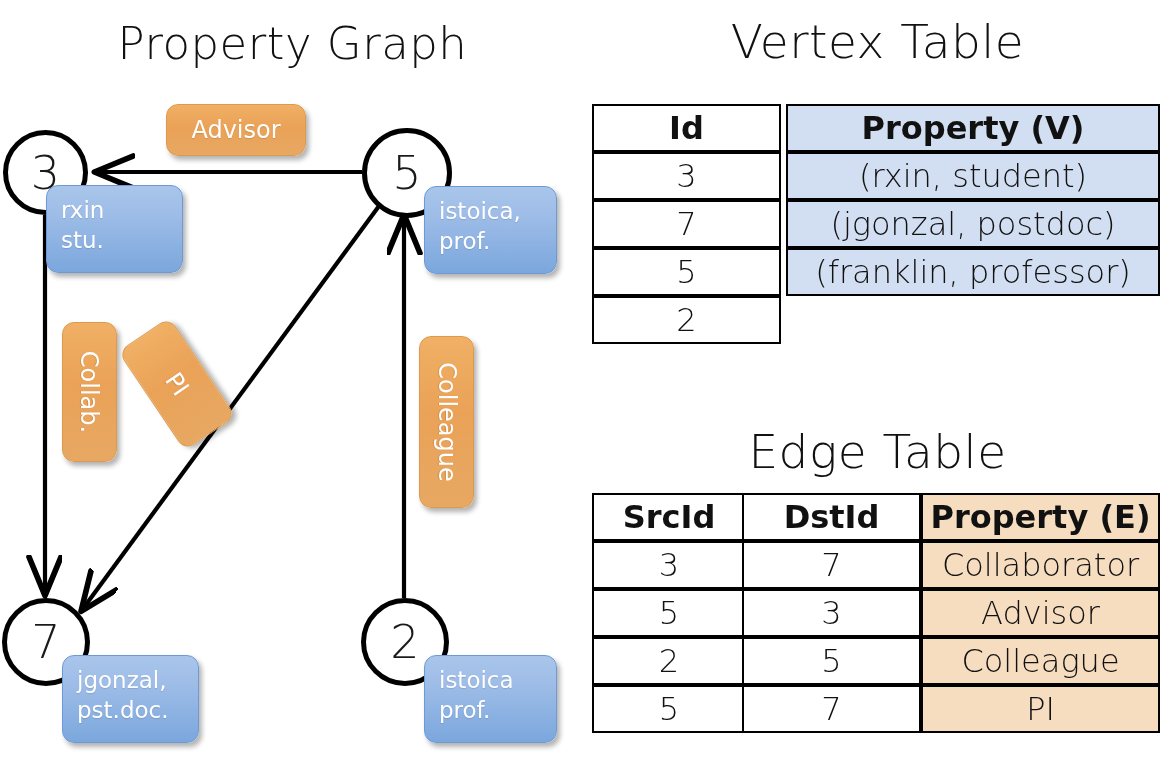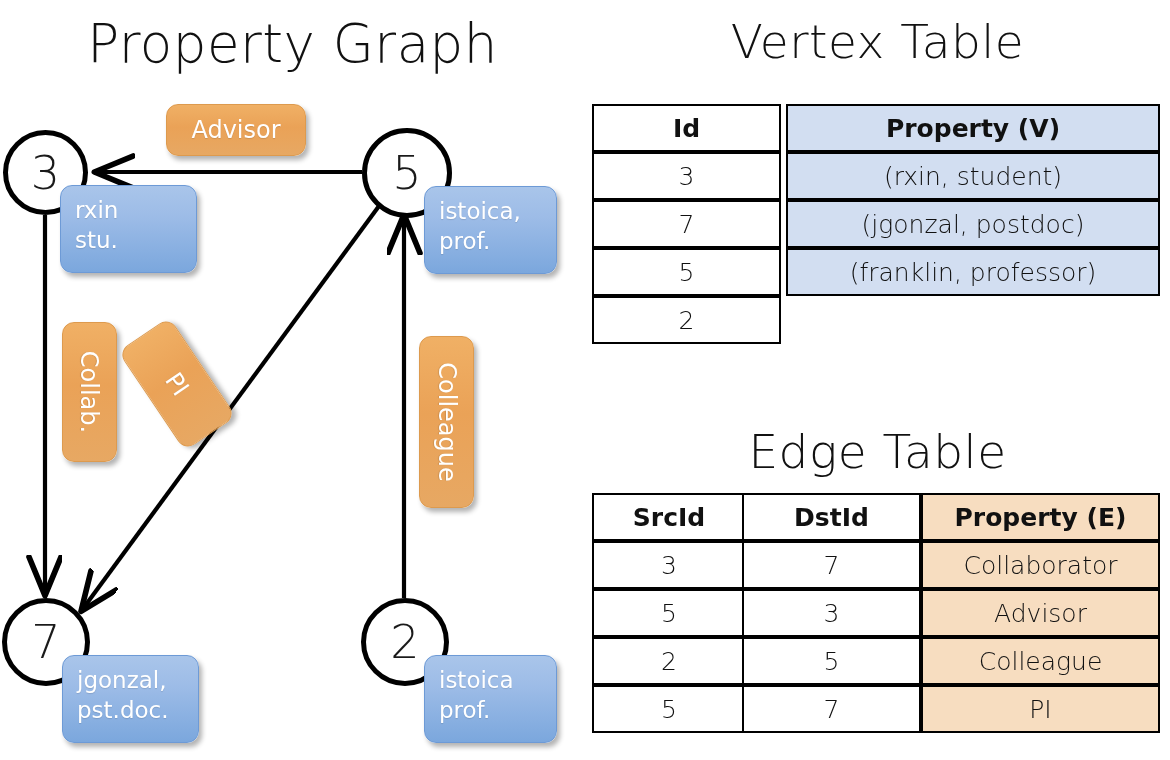--- a/index.html
+++ b/index.html
@@ -15,21 +15,21 @@
   
   .title{
     position:absolute;
     font-family:"DejaVu Sans", sans-serif;
     font-weight:300;
     color:#111;
     letter-spacing:0.5px;
     white-space:nowrap;
     text-align:center;
   }
-  #title-property-graph{left:0;top:14px;width:585px;font-size:53px;line-height:60px;}
+  #title-property-graph{left:0;top:14px;width:585px;font-size:45px;line-height:60px;}
   #title-vertex-table{left:585px;top:12px;width:585px;font-size:47px;line-height:60px;}
   #title-edge-table{left:585px;top:402px;width:585px;font-size:47px;line-height:60px;margin-top:20px;}
 
   
   #graph-panel{position:absolute;left:0;top:0;width:585px;height:760px;}
   #graph-svg{position:absolute;left:0;top:0;width:585px;height:760px;}
 
   .node-circle{
     position:absolute;
     border:5px solid #000;
@@ -86,21 +86,21 @@
     white-space:nowrap;
     display:block;
   }
 
   
   .tbl{position:absolute;border-collapse:separate;border-spacing:0;}
   .tbl td{
     border:2px solid #000;
     font-family:"DejaVu Sans", sans-serif;
     font-weight:300;
-    font-size:25px;
+    font-size:32px;
     color:#111;
     text-align:center;
     vertical-align:middle;
     padding:0;
     height:44px;
     background:#ffffff;
   }
   .tbl td.hd{font-weight:700;}
   .tbl td.prop-v{background:#d2def1;}
   .tbl td.prop-e{background:#f7ddc0;}
@@ -150,21 +150,21 @@
     <div class="node-circle" style="left:362px;top:128px;width:90px;height:90px;">
       <span>5</span>
     </div>
     <div class="node-circle" style="left:2px;top:598px;width:88px;height:88px;">
       <span>7</span>
     </div>
     <div class="node-circle" style="left:361px;top:598px;width:88px;height:88px;">
       <span>2</span>
     </div>
 
-    <div class="vbox" style="left:60px;top:185px;width:137px;height:88px;">
+    <div class="vbox" style="left:46px;top:185px;width:137px;height:88px;">
       <div>rxin</div>
       <div>stu.</div>
     </div>
     <div class="vbox" style="left:424px;top:186px;width:133px;height:88px;">
       <div>istoica,</div>
       <div>prof.</div>
     </div>
     <div class="vbox" style="left:62px;top:655px;width:137px;height:88px;">
       <div>jgonzal,</div>
       <div>pst.doc.</div>

